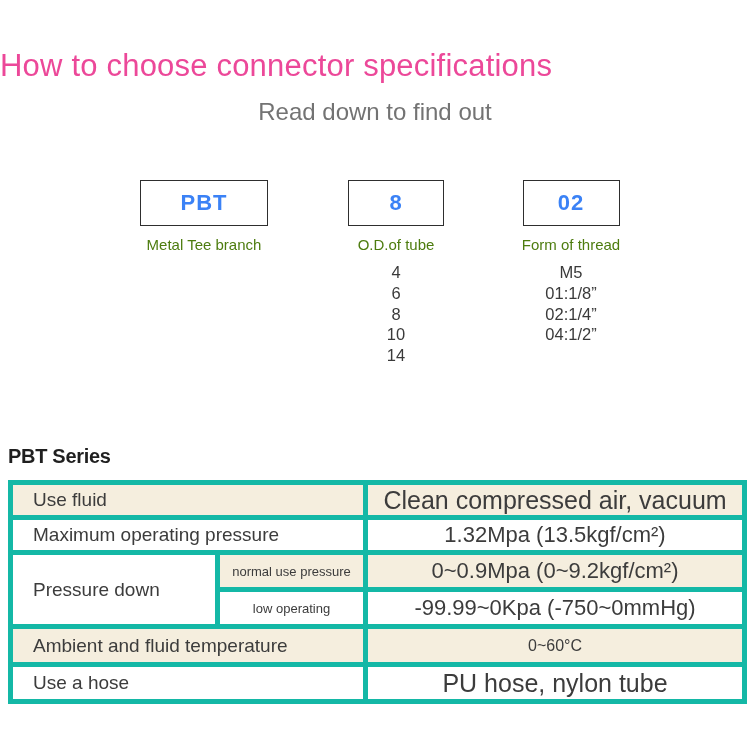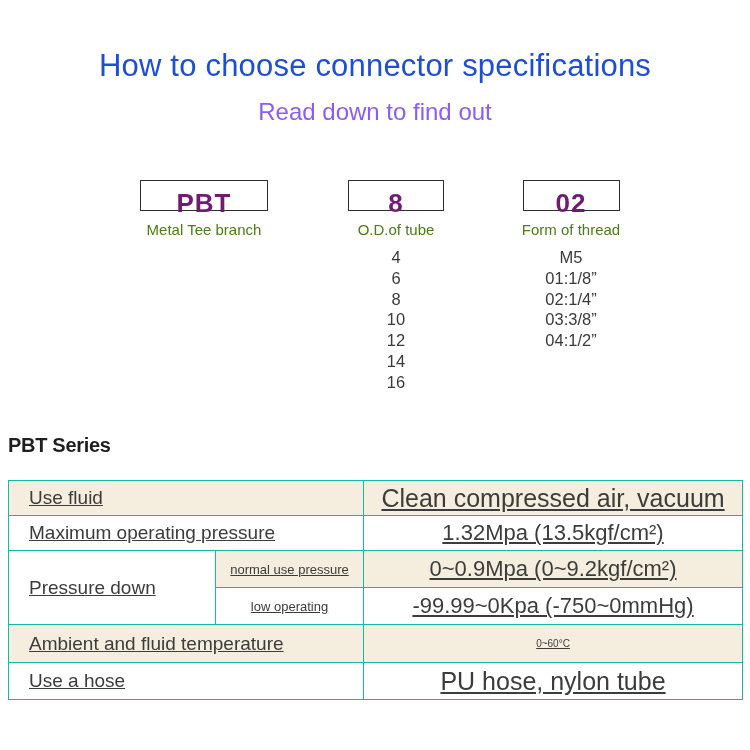--- a/index.html
+++ b/index.html
@@ -9,44 +9,43 @@
     font-family: "Liberation Sans", "DejaVu Sans", sans-serif;
     color: #3c3c3c;
     position: relative;
     overflow: hidden;
   }
   .page { position: absolute; inset: 0; }
 
   
   .title {
     position: absolute; top: 48px; left: 0; right: 0;
-    text-align: center;
     font-size: 31px; font-weight: 400;
-    color: #1d4ed8;
+    color: #ec4899;
     letter-spacing: 0.2px;
   }
   .subtitle {
     position: absolute; top: 98px; left: 0; right: 0;
     text-align: center;
     font-size: 24px; font-weight: 400;
-    color: #8b5cf6;
+    color: #737373;
   }
 
   
   .diagram-col { position: absolute; top: 180px; text-align: center; }
   .col-0 { left: 124px; width: 160px; }
   .col-1 { left: 316px; width: 160px; }
   .col-2 { left: 491px; width: 160px; }
   .code-box {
     display: inline-block;
-    height: 31px; line-height: 44px;
+    height: 46px; line-height: 44px;
     border: 1px solid #2e2e2e;
     background: #ffffff;
-    font-size: 26px; font-weight: 700;
-    color: #701a75;
+    font-size: 22px; font-weight: 700;
+    color: #3b82f6;
     letter-spacing: 1px;
     vertical-align: top;
   }
   .col-0 .code-box { width: 128px; }
   .col-1 .code-box { width: 96px; }
   .col-2 .code-box { width: 97px; }
   .code-label {
     margin-top: 10px;
     font-size: 15px;
     color: #4d7c0f;
@@ -54,47 +53,46 @@
   .options {
     list-style: none;
     margin-top: 9px;
     font-size: 16.5px;
     line-height: 20.8px;
     color: #3a3a3a;
   }
 
   
   .series-heading {
-    position: absolute; top: 434px; left: 8px;
+    position: absolute; top: 445px; left: 8px;
     font-size: 20px; font-weight: 700;
     color: #1f1f1f;
     letter-spacing: -0.3px;
   }
 
   
   table.spec {
     position: absolute; top: 480px; left: 8px;
     width: 734px;
     border-collapse: collapse;
     table-layout: fixed;
   }
   table.spec td {
-    border: 1px solid #14b8a6;
+    border: 5px solid #14b8a6;
     vertical-align: middle;
     color: #3c3c3c;
-    text-decoration: underline;
   }
   td.beige { background: #f5eede; }
   td.white { background: #ffffff; }
   td.lbl { font-size: 19px; padding-left: 20px; text-align: left; }
   td.sub { font-size: 13px; text-align: center; color: #424242; }
   td.val { text-align: center; }
   .val-lg { font-size: 25px; }
   .val-md { font-size: 22px; }
-  .val-sm { font-size: 10px; }
+  .val-sm { font-size: 16px; }
   tr.r1 { height: 35px; }
   tr.r2 { height: 35px; }
   tr.r3 { height: 37px; }
   tr.r4 { height: 37px; }
   tr.r5 { height: 38px; }
   tr.r6 { height: 37px; }
 </style>
 </head>
 <body>
 
@@ -111,34 +109,31 @@
     </div>
 
     <div class="diagram-col col-1">
       <div class="code-box">8</div>
       <div class="code-label">O.D.of tube</div>
       <ul class="options">
         <li>4</li>
         <li>6</li>
         <li>8</li>
         <li>10</li>
-        <li>12</li>
         <li>14</li>
-        <li>16</li>
       </ul>
     </div>
 
     <div class="diagram-col col-2">
       <div class="code-box">02</div>
       <div class="code-label">Form of thread</div>
       <ul class="options">
         <li>M5</li>
         <li>01:1/8”</li>
         <li>02:1/4”</li>
-        <li>03:3/8”</li>
         <li>04:1/2”</li>
       </ul>
     </div>
 
   </div>
 
   <div class="series-heading">PBT Series</div>
 
   <table class="spec">
     <colgroup>

